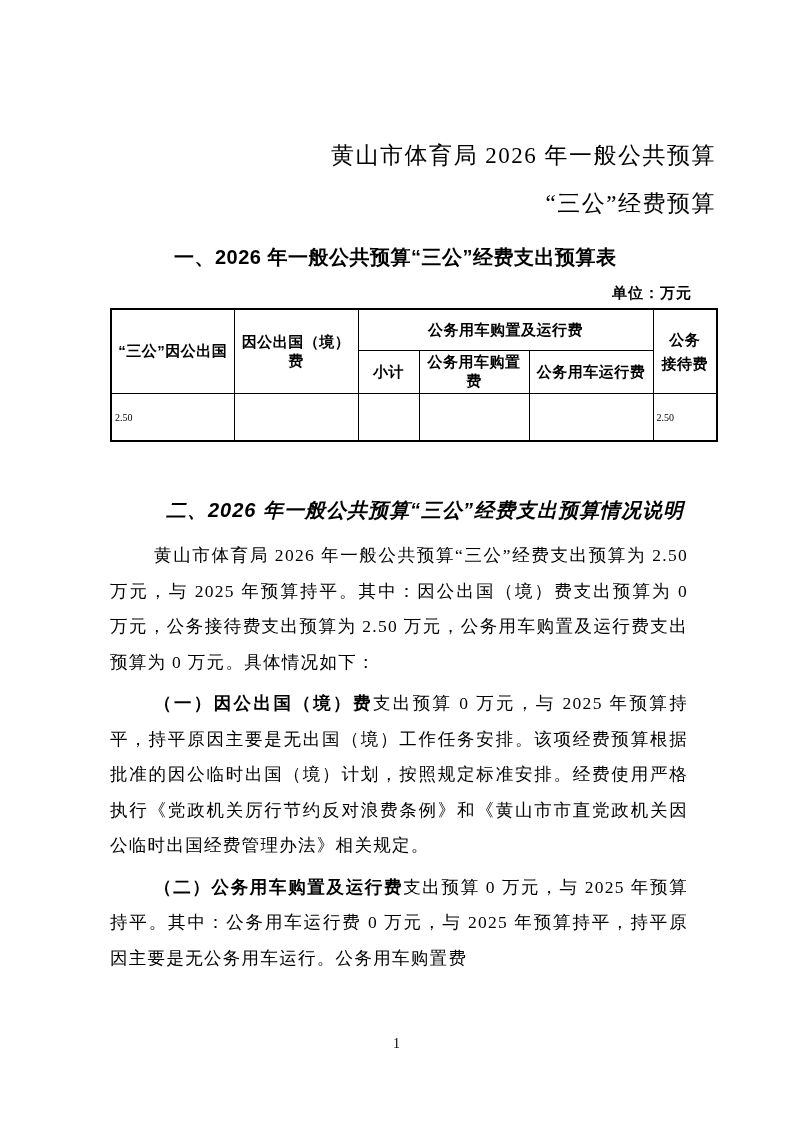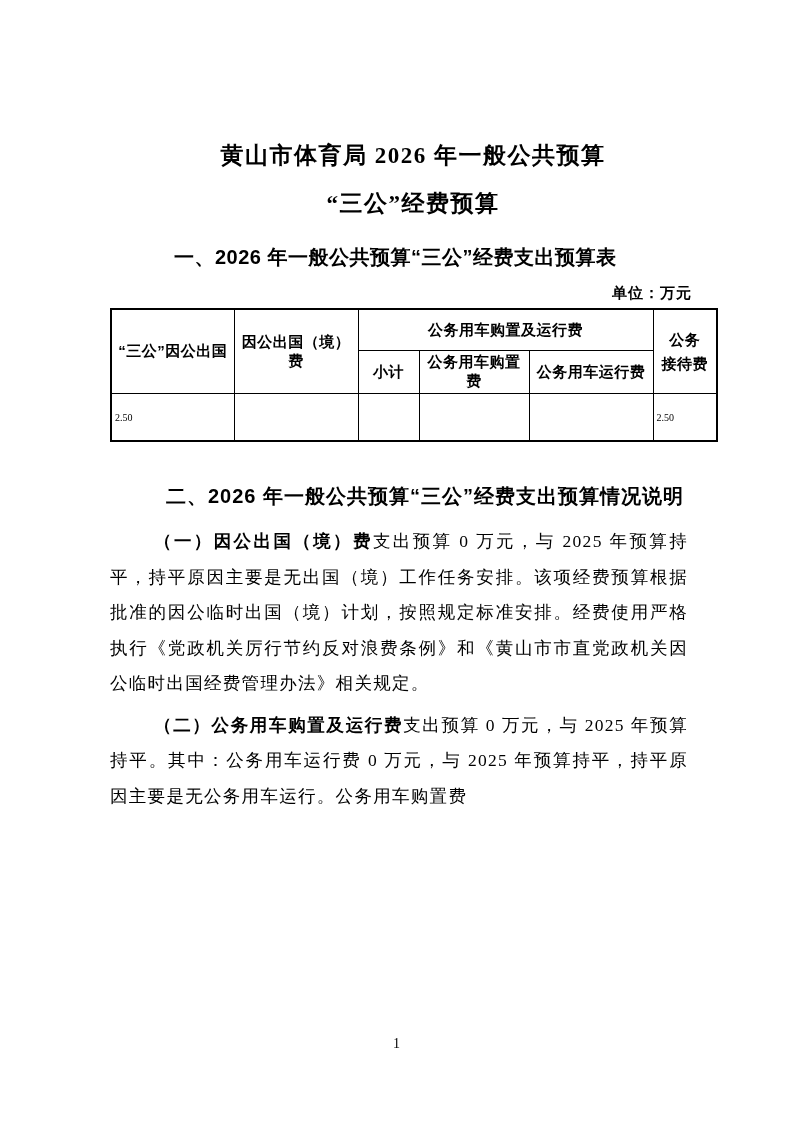--- a/index.html
+++ b/index.html
@@ -14,22 +14,22 @@
     background: #ffffff;
     color: #000000;
     font-family: "Liberation Serif", "DejaVu Serif", serif;
     overflow: hidden;
   }
   .content {
     padding: 132px 77px 0 110px; 
   }
   
   .doc-title {
-    text-align: center;
-    font-weight: bold;
+    text-align: right;
+    font-weight: normal;
     font-size: 23px;
     line-height: 48px;
     letter-spacing: 1.5px;
   }
   
   .sec-heading {
     font-family: "Liberation Sans", "DejaVu Sans", sans-serif;
     font-weight: bold;
     font-size: 20px;
     margin: 8px;
@@ -76,25 +76,26 @@
   }
   tr.data-row td {
     height: 42px;
     font-size: 10px;
     vertical-align: middle;
   }
   td.cell-total { text-align: left; padding-left: 28px; }
   td.cell-reception { text-align: left; padding-left: 6px; }
   
   .sec2 {
-    margin: 36px 28px 10px 0; 
+    margin: 50px 28px 10px 0; 
     line-height: 36px;
     text-indent: 56px;
     text-align: justify;
     letter-spacing: 1px;
+    font-style: italic;
   }
   
   p.body-p {
     margin: 0 28px 0 0;
     font-size: 17.5px;
     line-height: 35.5px;
     letter-spacing: 1.3px;
     text-align: justify;
     text-indent: 44px;
   }
@@ -155,20 +156,21 @@
           <td></td>
           <td></td>
           <td></td>
           <td class="cell-reception">2.50</td>
         </tr>
       </tbody>
     </table>
 
     <h2 class="sec-heading sec2">二、2026 年一般公共预算“三公”经费支出预算情况说明</h2>
 
+    <p class="body-p"><span class="lead"></span><span>黄山市体育局 2026 年一般公共预算“三公”经费支出预算为 2.50 万元，与 2025 年预算持平。其中：因公出国（境）费支出预算为 0 万元，公务接待费支出预算为 2.50 万元，公务用车购置及运行费支出预算为 0 万元。具体情况如下：</span></p>
 
     <p class="body-p spaced"><span class="lead">（一）因公出国（境）费</span><span>支出预算 0 万元，与 2025 年预算持平，持平原因主要是无出国（境）工作任务安排。该项经费预算根据批准的因公临时出国（境）计划，按照规定标准安排。经费使用严格执行《党政机关厉行节约反对浪费条例》和《黄山市市直党政机关因公临时出国经费管理办法》相关规定。</span></p>
 
     <p class="body-p spaced"><span class="lead">（二）公务用车购置及运行费</span><span>支出预算 0 万元，与 2025 年预算持平。其中：公务用车运行费 0 万元，与 2025 年预算持平，持平原因主要是无公务用车运行。公务用车购置费</span></p>
 
   </div>
 
   <div class="page-number">1</div>
 </div>
 

